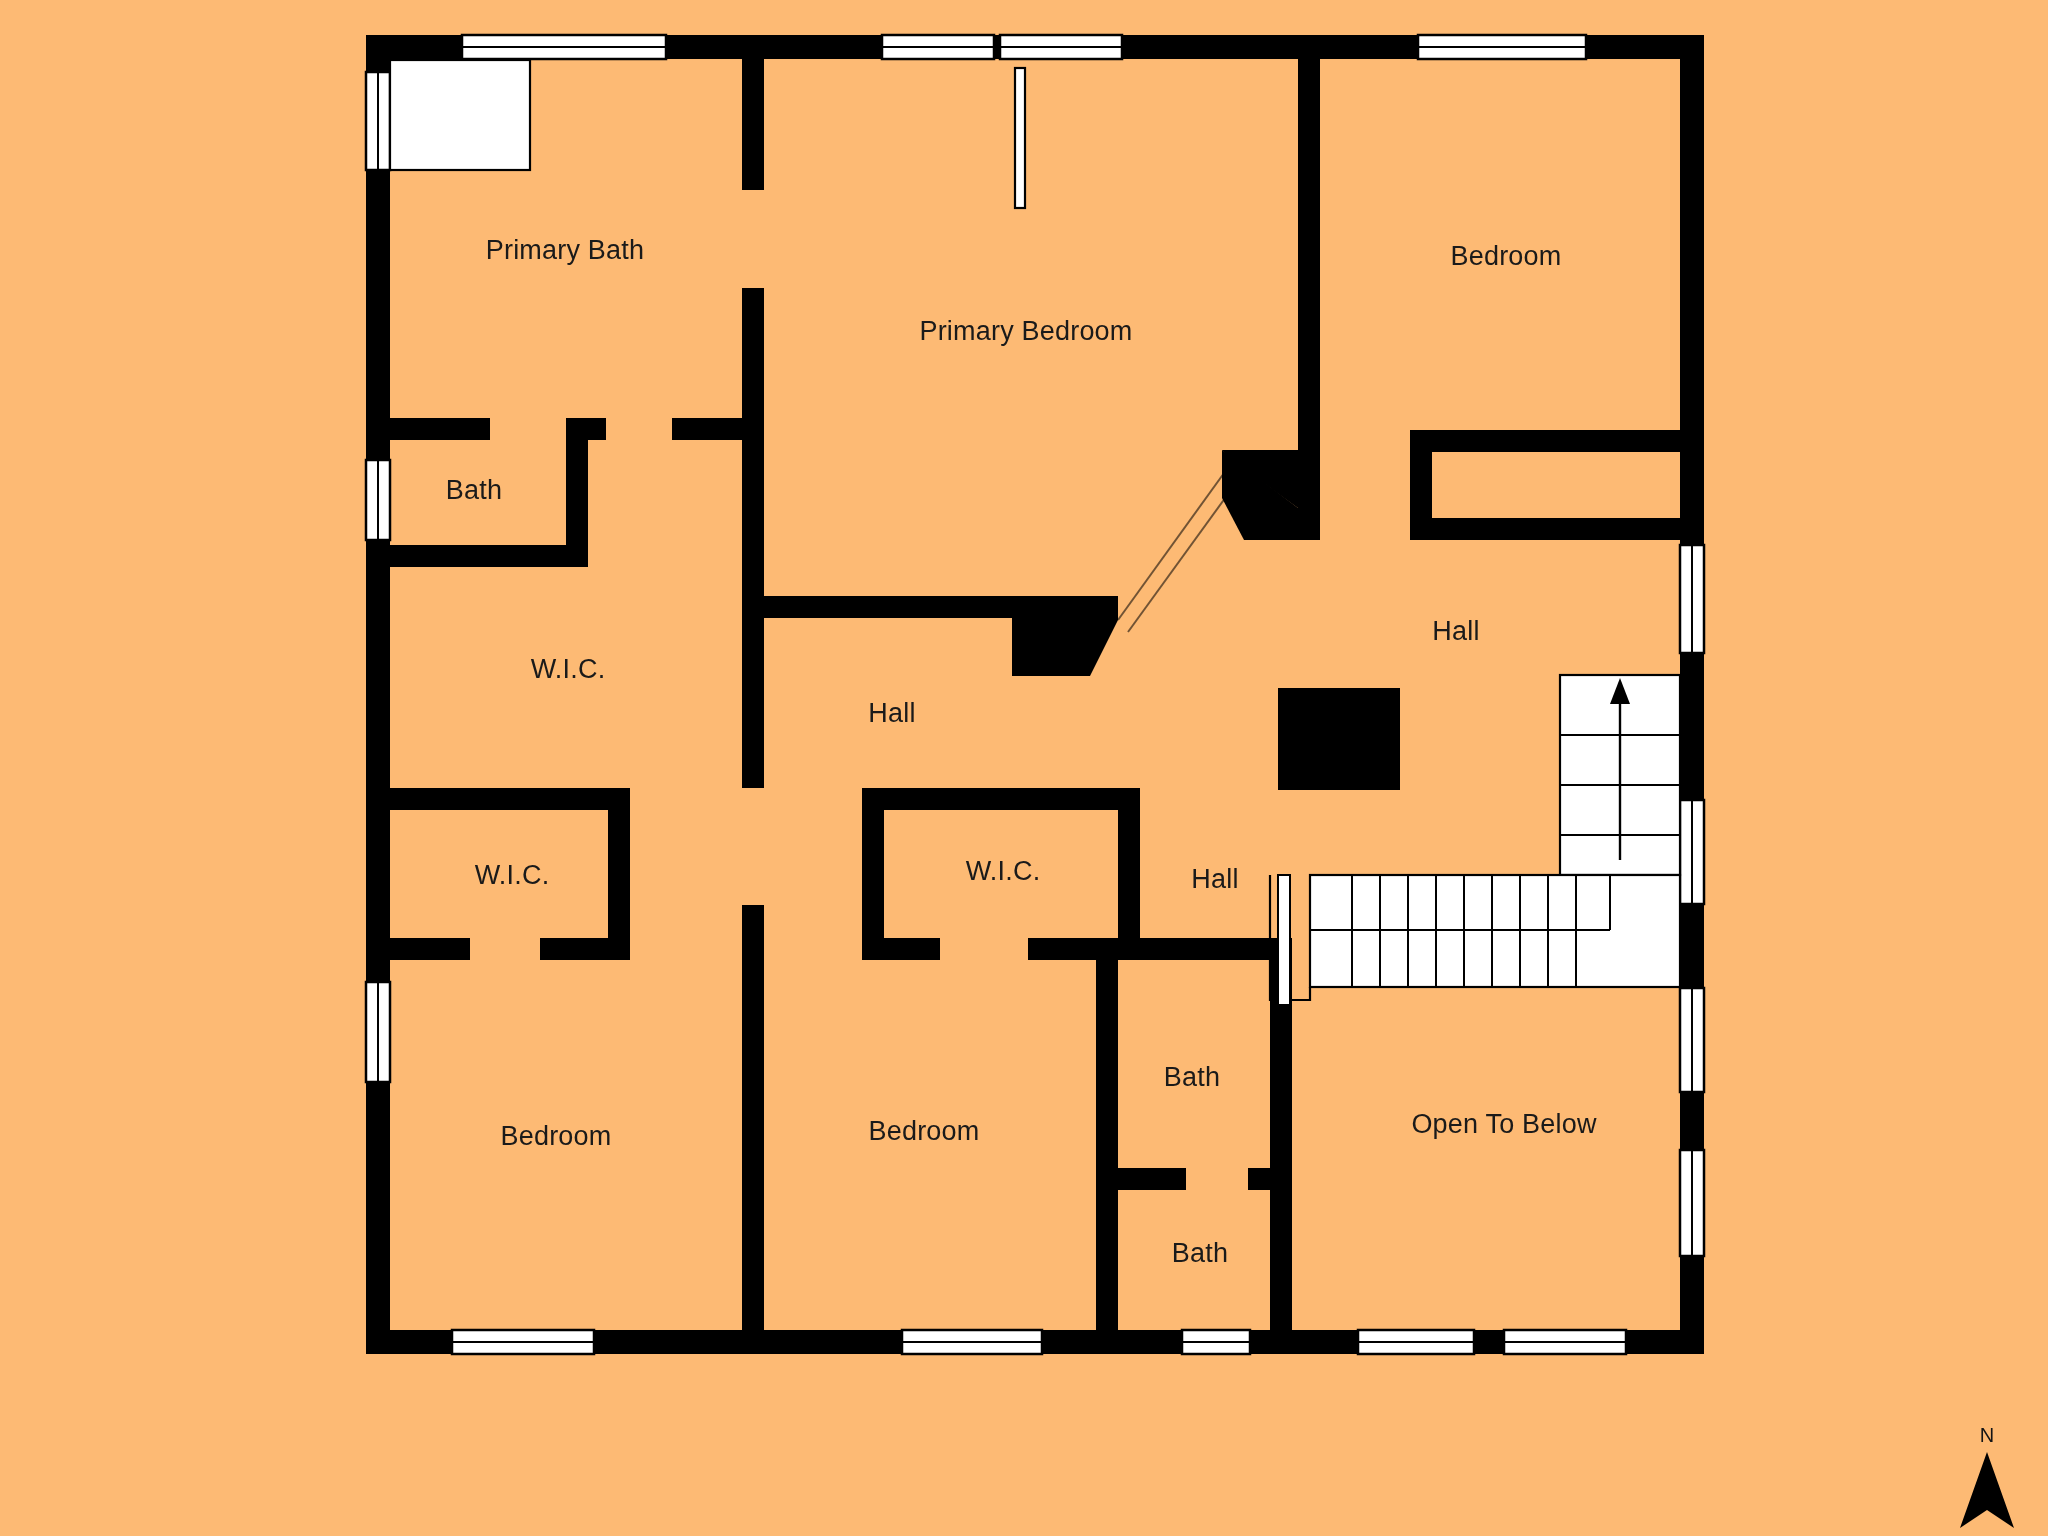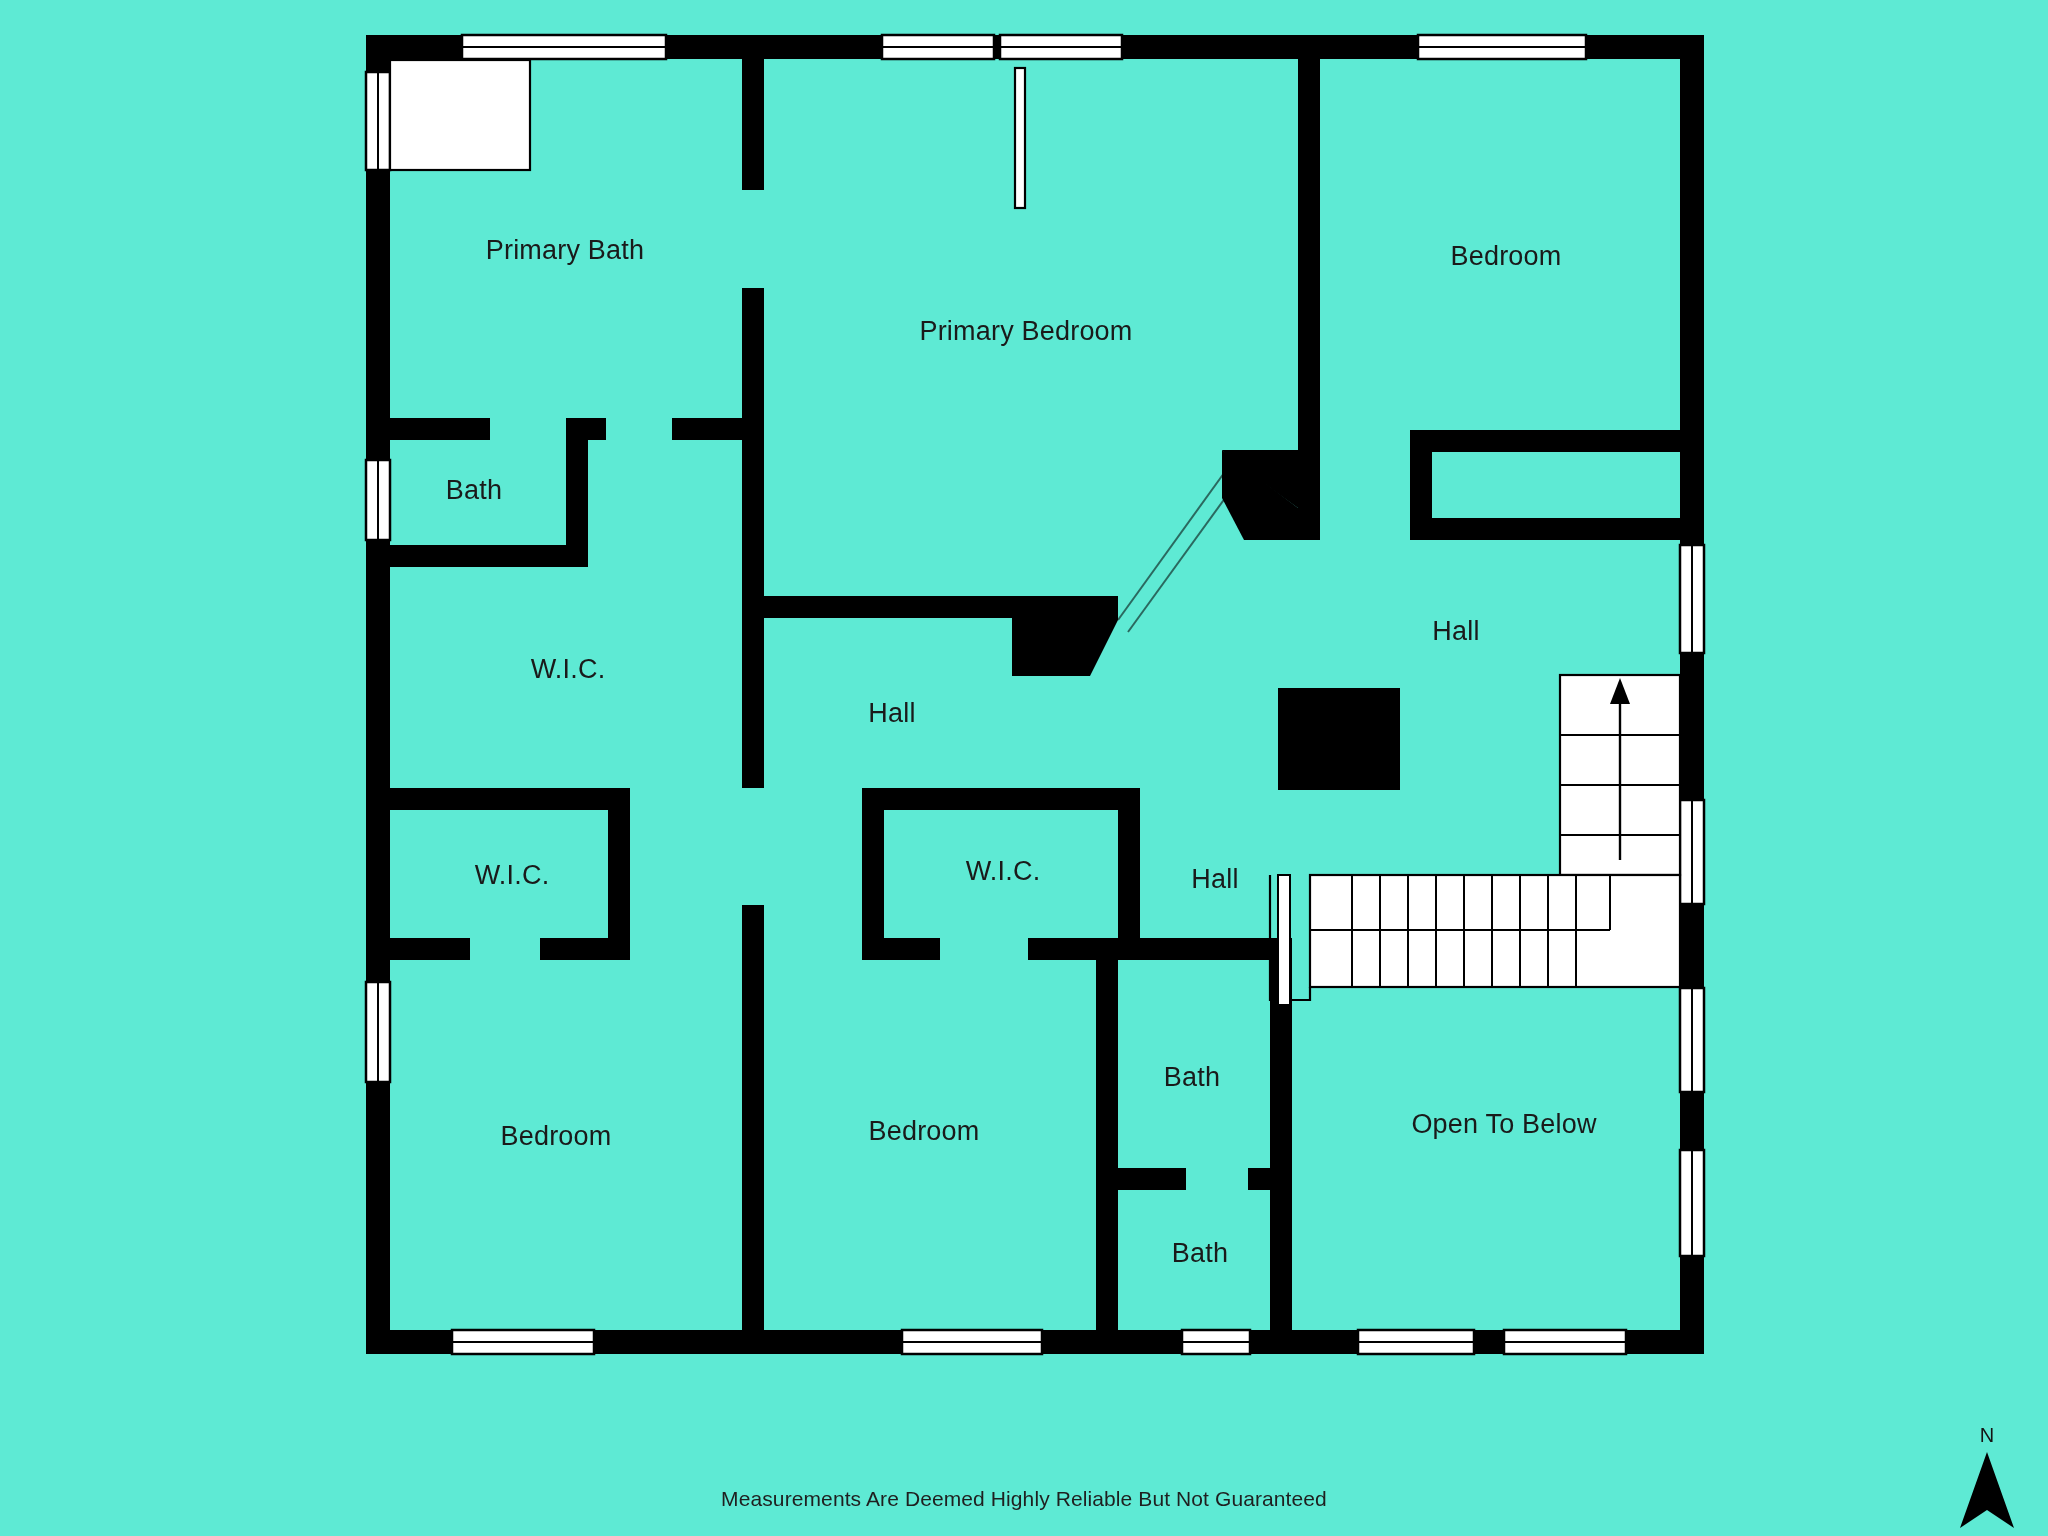--- a/index.html
+++ b/index.html
@@ -8,21 +8,21 @@
     background: #ffffff;
     width: 2048px;
     height: 1536px;
     overflow: hidden;
     font-family: "Liberation Sans", sans-serif;
   }
   #page {
     position: relative;
     width: 2048px;
     height: 1536px;
-    background: #5eead4;
+    background: #fdba74;
   }
   #plan-svg {
     position: absolute;
     left: 0; top: 0;
     width: 2048px;
     height: 1536px;
     display: block;
   }
   .room-label {
     font-family: "Liberation Sans", sans-serif;
@@ -273,21 +273,20 @@
       <text class="room-label" x="1215" y="881">Hall</text>
       <text class="room-label" x="556" y="1138">Bedroom</text>
       <text class="room-label" x="924" y="1133">Bedroom</text>
       <text class="room-label" x="1192" y="1079">Bath</text>
       <text class="room-label" x="1200" y="1255">Bath</text>
       <text class="room-label" x="1504" y="1126">Open To Below</text>
     </g>
 
   </svg>
 
-  <div class="disclaimer">Measurements Are Deemed Highly Reliable But Not Guaranteed</div>
 
   <div class="compass">
     <div class="compass-label">N</div>
     <svg class="compass-arrow" viewBox="0 0 70 82">
       <polygon points="35,2 62,78 35,60 8,78" fill="#000000"></polygon>
     </svg>
   </div>
 
 </div>
 

